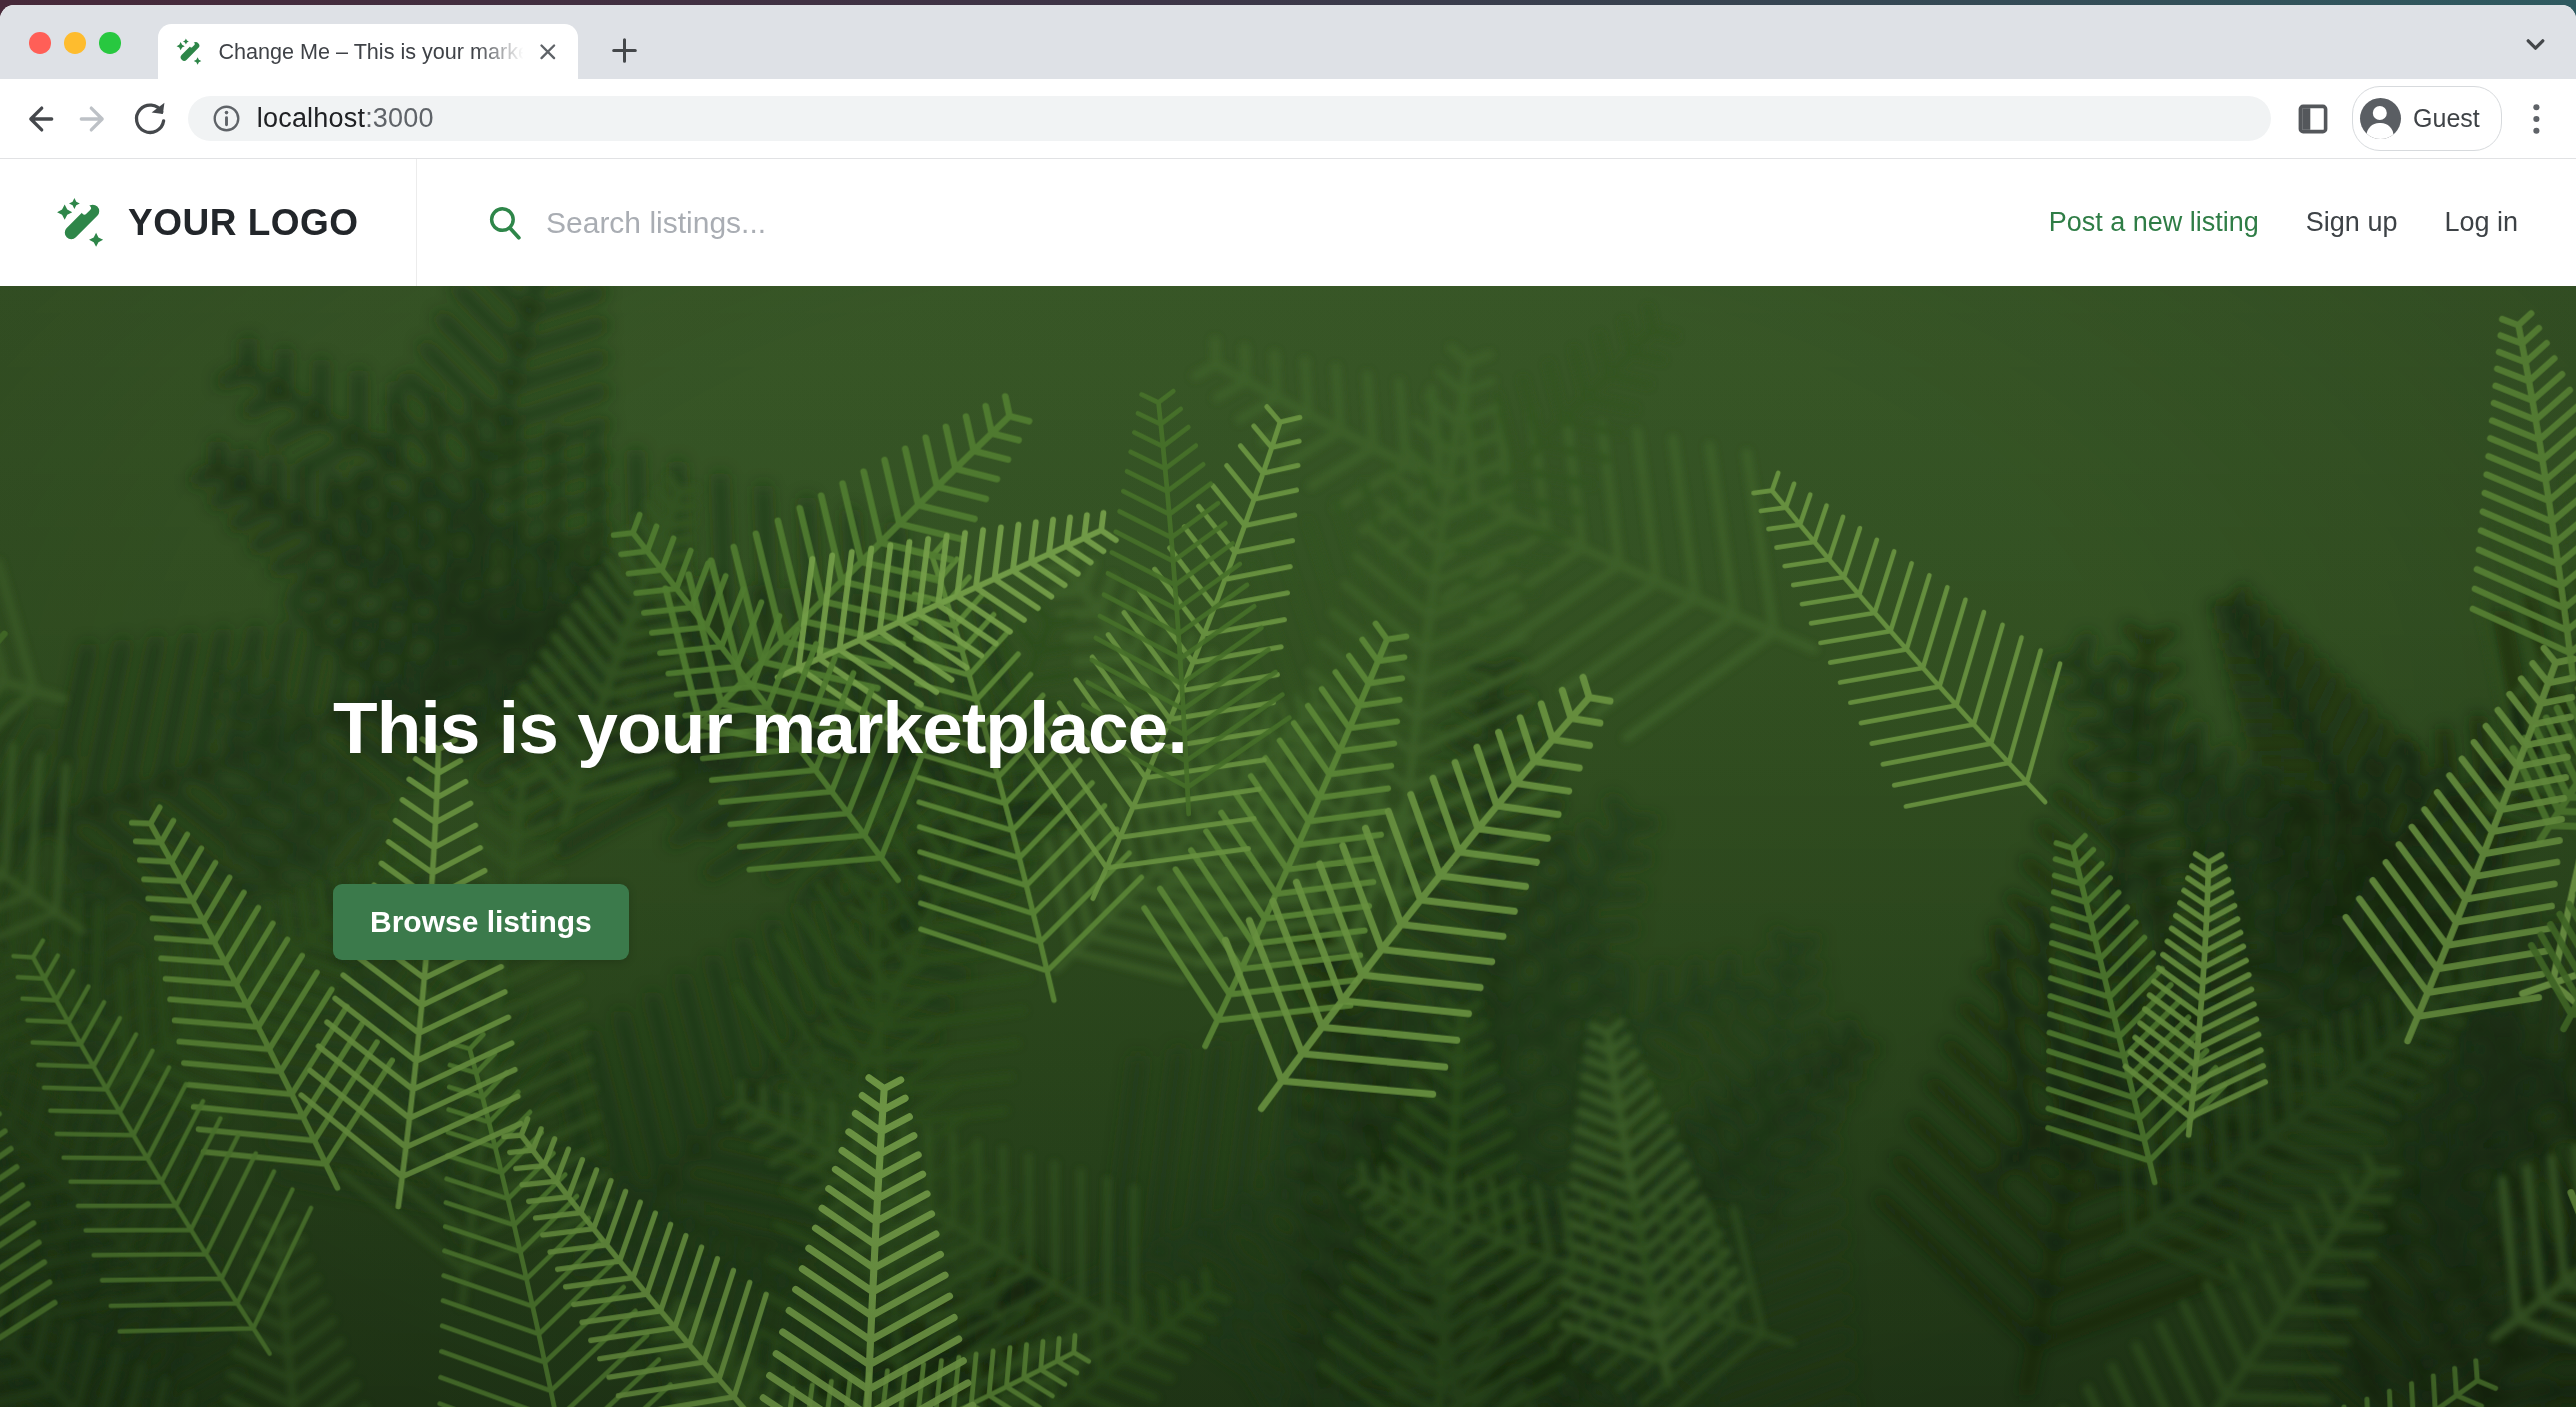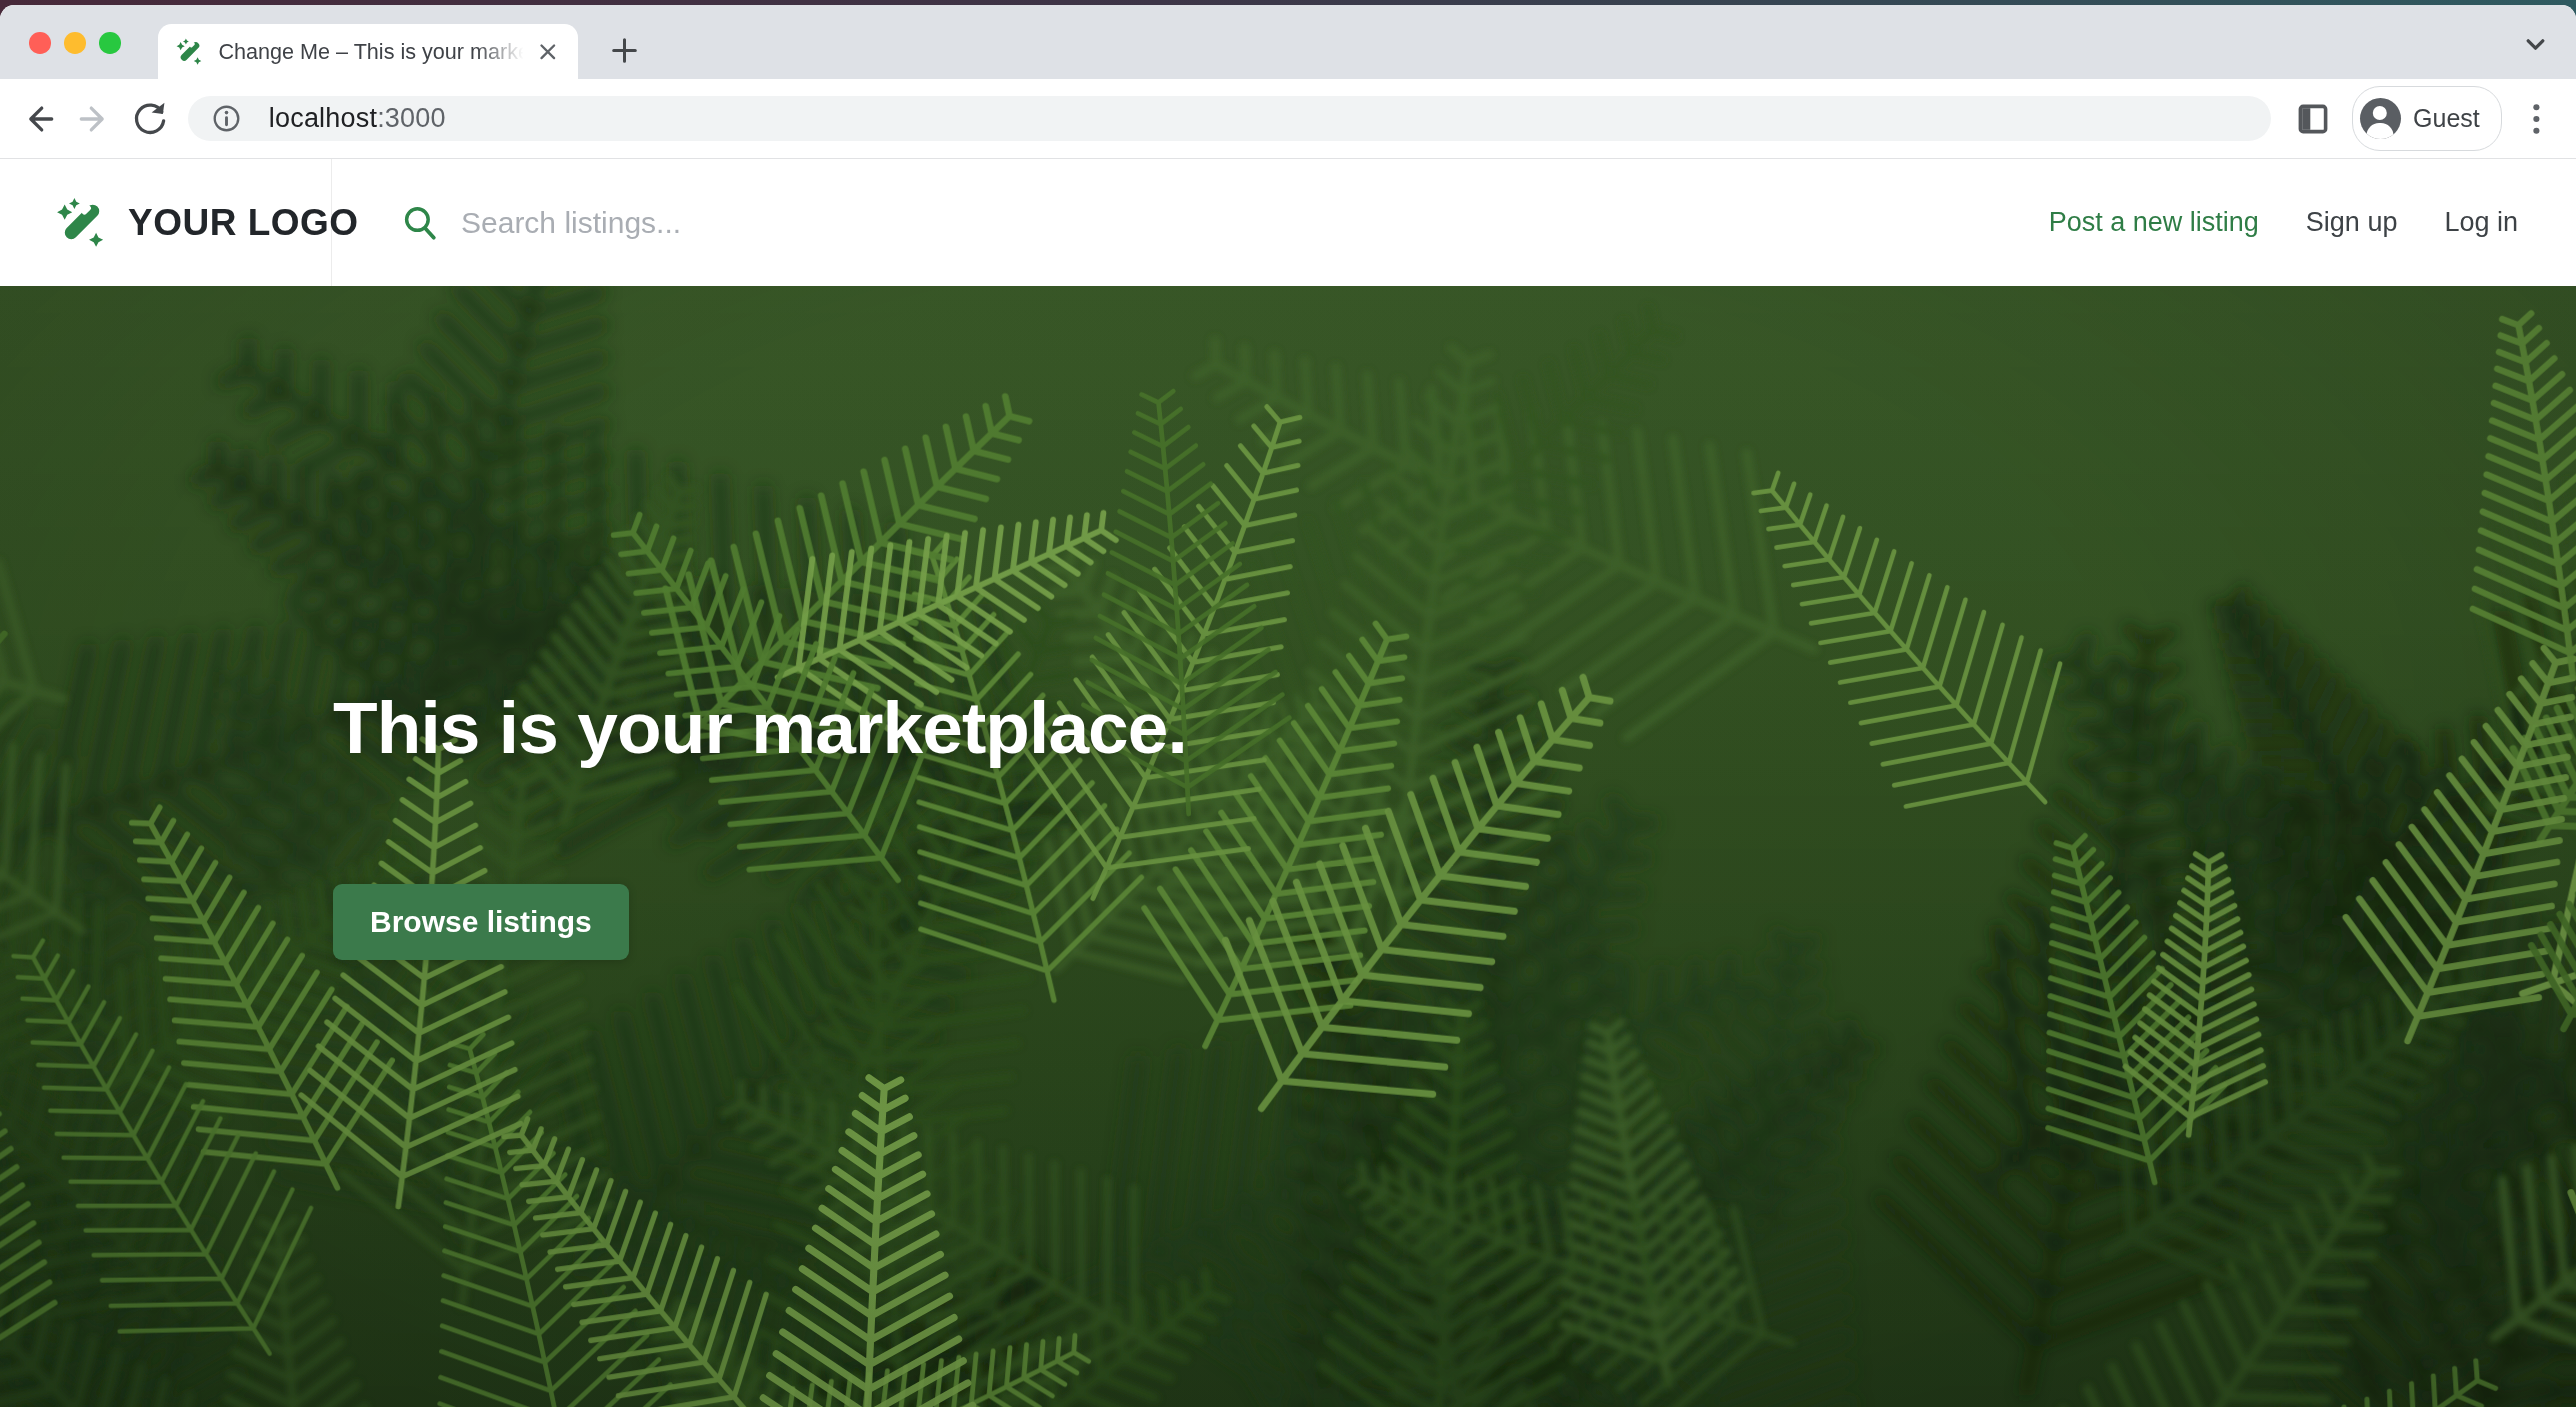--- a/index.html
+++ b/index.html
@@ -49,39 +49,39 @@
   }
   .strip-chevron { position: absolute; right: 25px; top: 23.4px; width: 31px; height: 31px; }
   
   .toolbar {
     height: 80px; background: #fff; display: flex; align-items: center;
     padding: 0 21.6px 0 10.8px; border-bottom: 0.9px solid #e1e2e4;
   }
   .nav-btn { width: 43px; height: 43px; display: flex; align-items: center; justify-content: center; margin: 0 6.3px; flex: 0 0 auto; }
   .addressbar {
     flex: 1; height: 45px; margin: 0 18px 0 10.8px; border-radius: 29px;
-    background: #f1f3f4; display: flex; align-items: center; padding: 0 23.4px; gap: 12px;
+    background: #f1f3f4; display: flex; align-items: center; padding: 0 23.4px;
   }
   .url-text { margin-left: 16px; font-size: 27px; letter-spacing: 0.2px; }
   .url-host { color: #202124; }
   .url-port { color: #5f6368; }
   .sidepanel-btn { width: 47px; height: 47px; display: flex; align-items: center; justify-content: center; flex: 0 0 auto; }
   .guest-pill {
     height: 65px; border: 1.8px solid #d7dadd; border-radius: 28px; background: #fff;
     display: flex; align-items: center; padding: 0 21.6px 0 6.3px; margin: 0 16px; flex: 0 0 auto;
   }
   .avatar { width: 41px; height: 41px; border-radius: 50%; background: #5a5e63; position: relative; overflow: hidden; flex: 0 0 auto; }
   .avatar .head { position: absolute; left: 50%; top: 7.2px; transform: translateX(-50%); width: 14.4px; height: 14.4px; border-radius: 50%; background: #fff; }
   .avatar .body { position: absolute; left: 50%; top: 25px; transform: translateX(-50%); width: 27px; height: 16px; border-radius: 13.5px 13.5px 3.6px 3.6px; background: #fff; }
   .guest-label { margin-left: 12.6px; font-size: 25px; color: #3f4347; }
   .overflow-btn { width: 36px; height: 43px; display: flex; align-items: center; justify-content: center; flex: 0 0 auto; }
   
   .site-topbar { height: 127px; background: #fff; display: flex; align-items: stretch; }
   .logo-section {
-    width: 332px; display: flex; align-items: center; padding-left: 56px;
+    width: 417px; display: flex; align-items: center; padding-left: 56px;
     border-right: 0.9px solid #ececec; flex: 0 0 auto; cursor: pointer;
   }
   .logo-mark { width: 52px; height: 52px; flex: 0 0 auto; }
   .logo-text { margin-left: 20px; font-size: 37px; font-weight: 800; letter-spacing: 0.5px; color: #22262a; white-space: nowrap; }
   .search-section { flex: 1; display: flex; align-items: center; padding-left: 69px; }
   .search-icon { width: 38px; height: 38px; flex: 0 0 auto; }
   .search-input {
     border: none; outline: none; background: transparent;
     margin-left: 20px; font-size: 30px; color: #333; width: 811px;
     font-family: "Liberation Sans", sans-serif;

